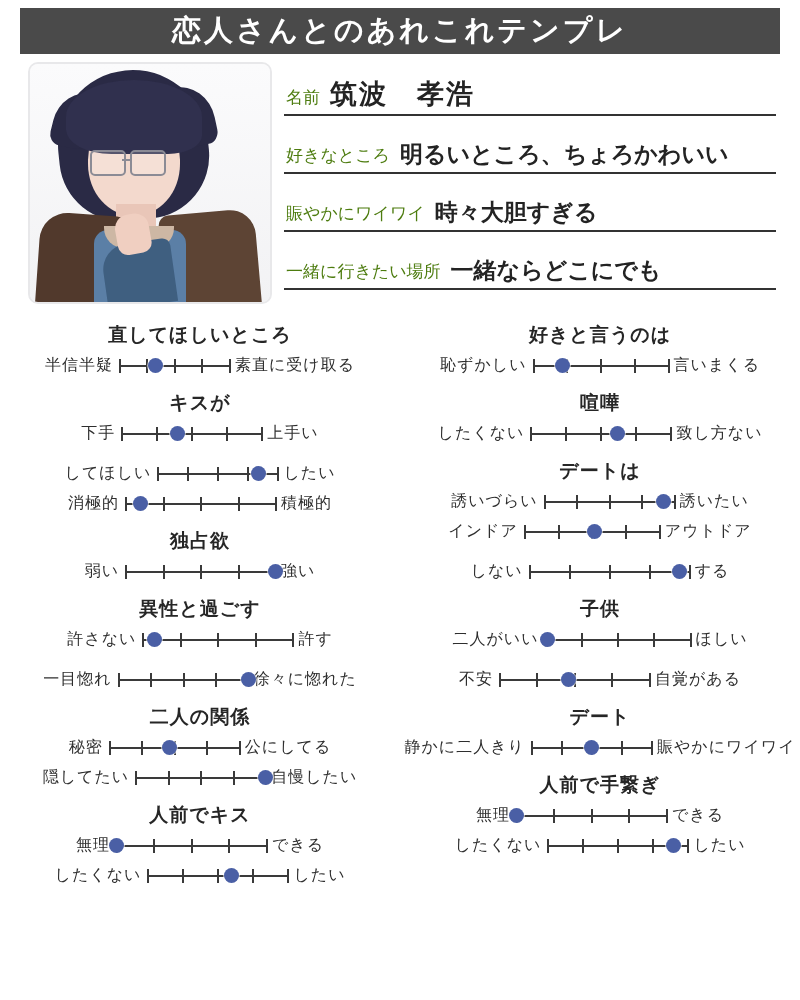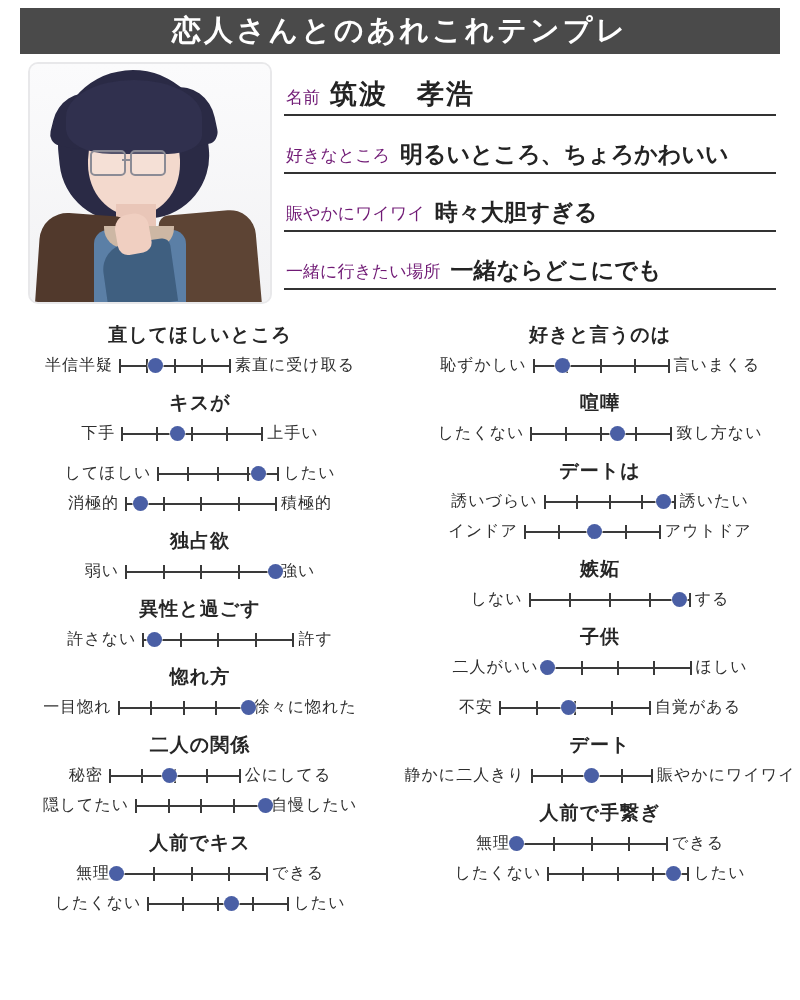--- a/index.html
+++ b/index.html
@@ -177,21 +177,21 @@
   .field-row {
     display: flex;
     align-items: flex-end;
     border-bottom: 2px solid #333333;
     padding: 0 2px 2px 2px;
     margin-bottom: 14px;
     height: 40px;
   }
   .field-label {
     font-size: 17px;
-    color: #701a75;
+    color: #4d7c0f;
     white-space: nowrap;
     padding-bottom: 3px;
     margin-right: 10px;
   }
   .field-value {
     font-size: 23px;
     font-weight: bold;
     color: #232323;
     white-space: nowrap;
   }
@@ -402,21 +402,20 @@
             <div class="tick" style="left: 25%;"></div>
             <div class="tick" style="left: 50%;"></div>
             <div class="tick" style="left: 75%;"></div>
             <div class="tick" style="left: 100%;"></div>
             <div class="knob" style="left: 8%; background: rgb(74, 95, 165);"></div>
           </div>
           <div class="end-label right-lab">許す</div>
         </div>
       </div>
       <div class="group">
-        <div class="group-title">惚れ方</div>
         <div class="scale-row">
           <div class="end-label left-lab">一目惚れ</div>
           <div class="track-wrap" style="width: 130px;">
             <div class="track"></div>
             <div class="tick" style="left: 0%;"></div>
             <div class="tick" style="left: 25%;"></div>
             <div class="tick" style="left: 50%;"></div>
             <div class="tick" style="left: 75%;"></div>
             <div class="tick" style="left: 100%;"></div>
             <div class="knob" style="left: 100%; background: rgb(74, 95, 165);"></div>
@@ -539,21 +538,20 @@
             <div class="tick" style="left: 25%;"></div>
             <div class="tick" style="left: 50%;"></div>
             <div class="tick" style="left: 75%;"></div>
             <div class="tick" style="left: 100%;"></div>
             <div class="knob" style="left: 52%; background: rgb(74, 95, 165);"></div>
           </div>
           <div class="end-label right-lab">アウトドア</div>
         </div>
       </div>
       <div class="group">
-        <div class="group-title">嫉妬</div>
         <div class="scale-row">
           <div class="end-label left-lab">しない</div>
           <div class="track-wrap" style="width: 160px;">
             <div class="track"></div>
             <div class="tick" style="left: 0%;"></div>
             <div class="tick" style="left: 25%;"></div>
             <div class="tick" style="left: 50%;"></div>
             <div class="tick" style="left: 75%;"></div>
             <div class="tick" style="left: 100%;"></div>
             <div class="knob" style="left: 94%; background: rgb(74, 95, 165);"></div>

